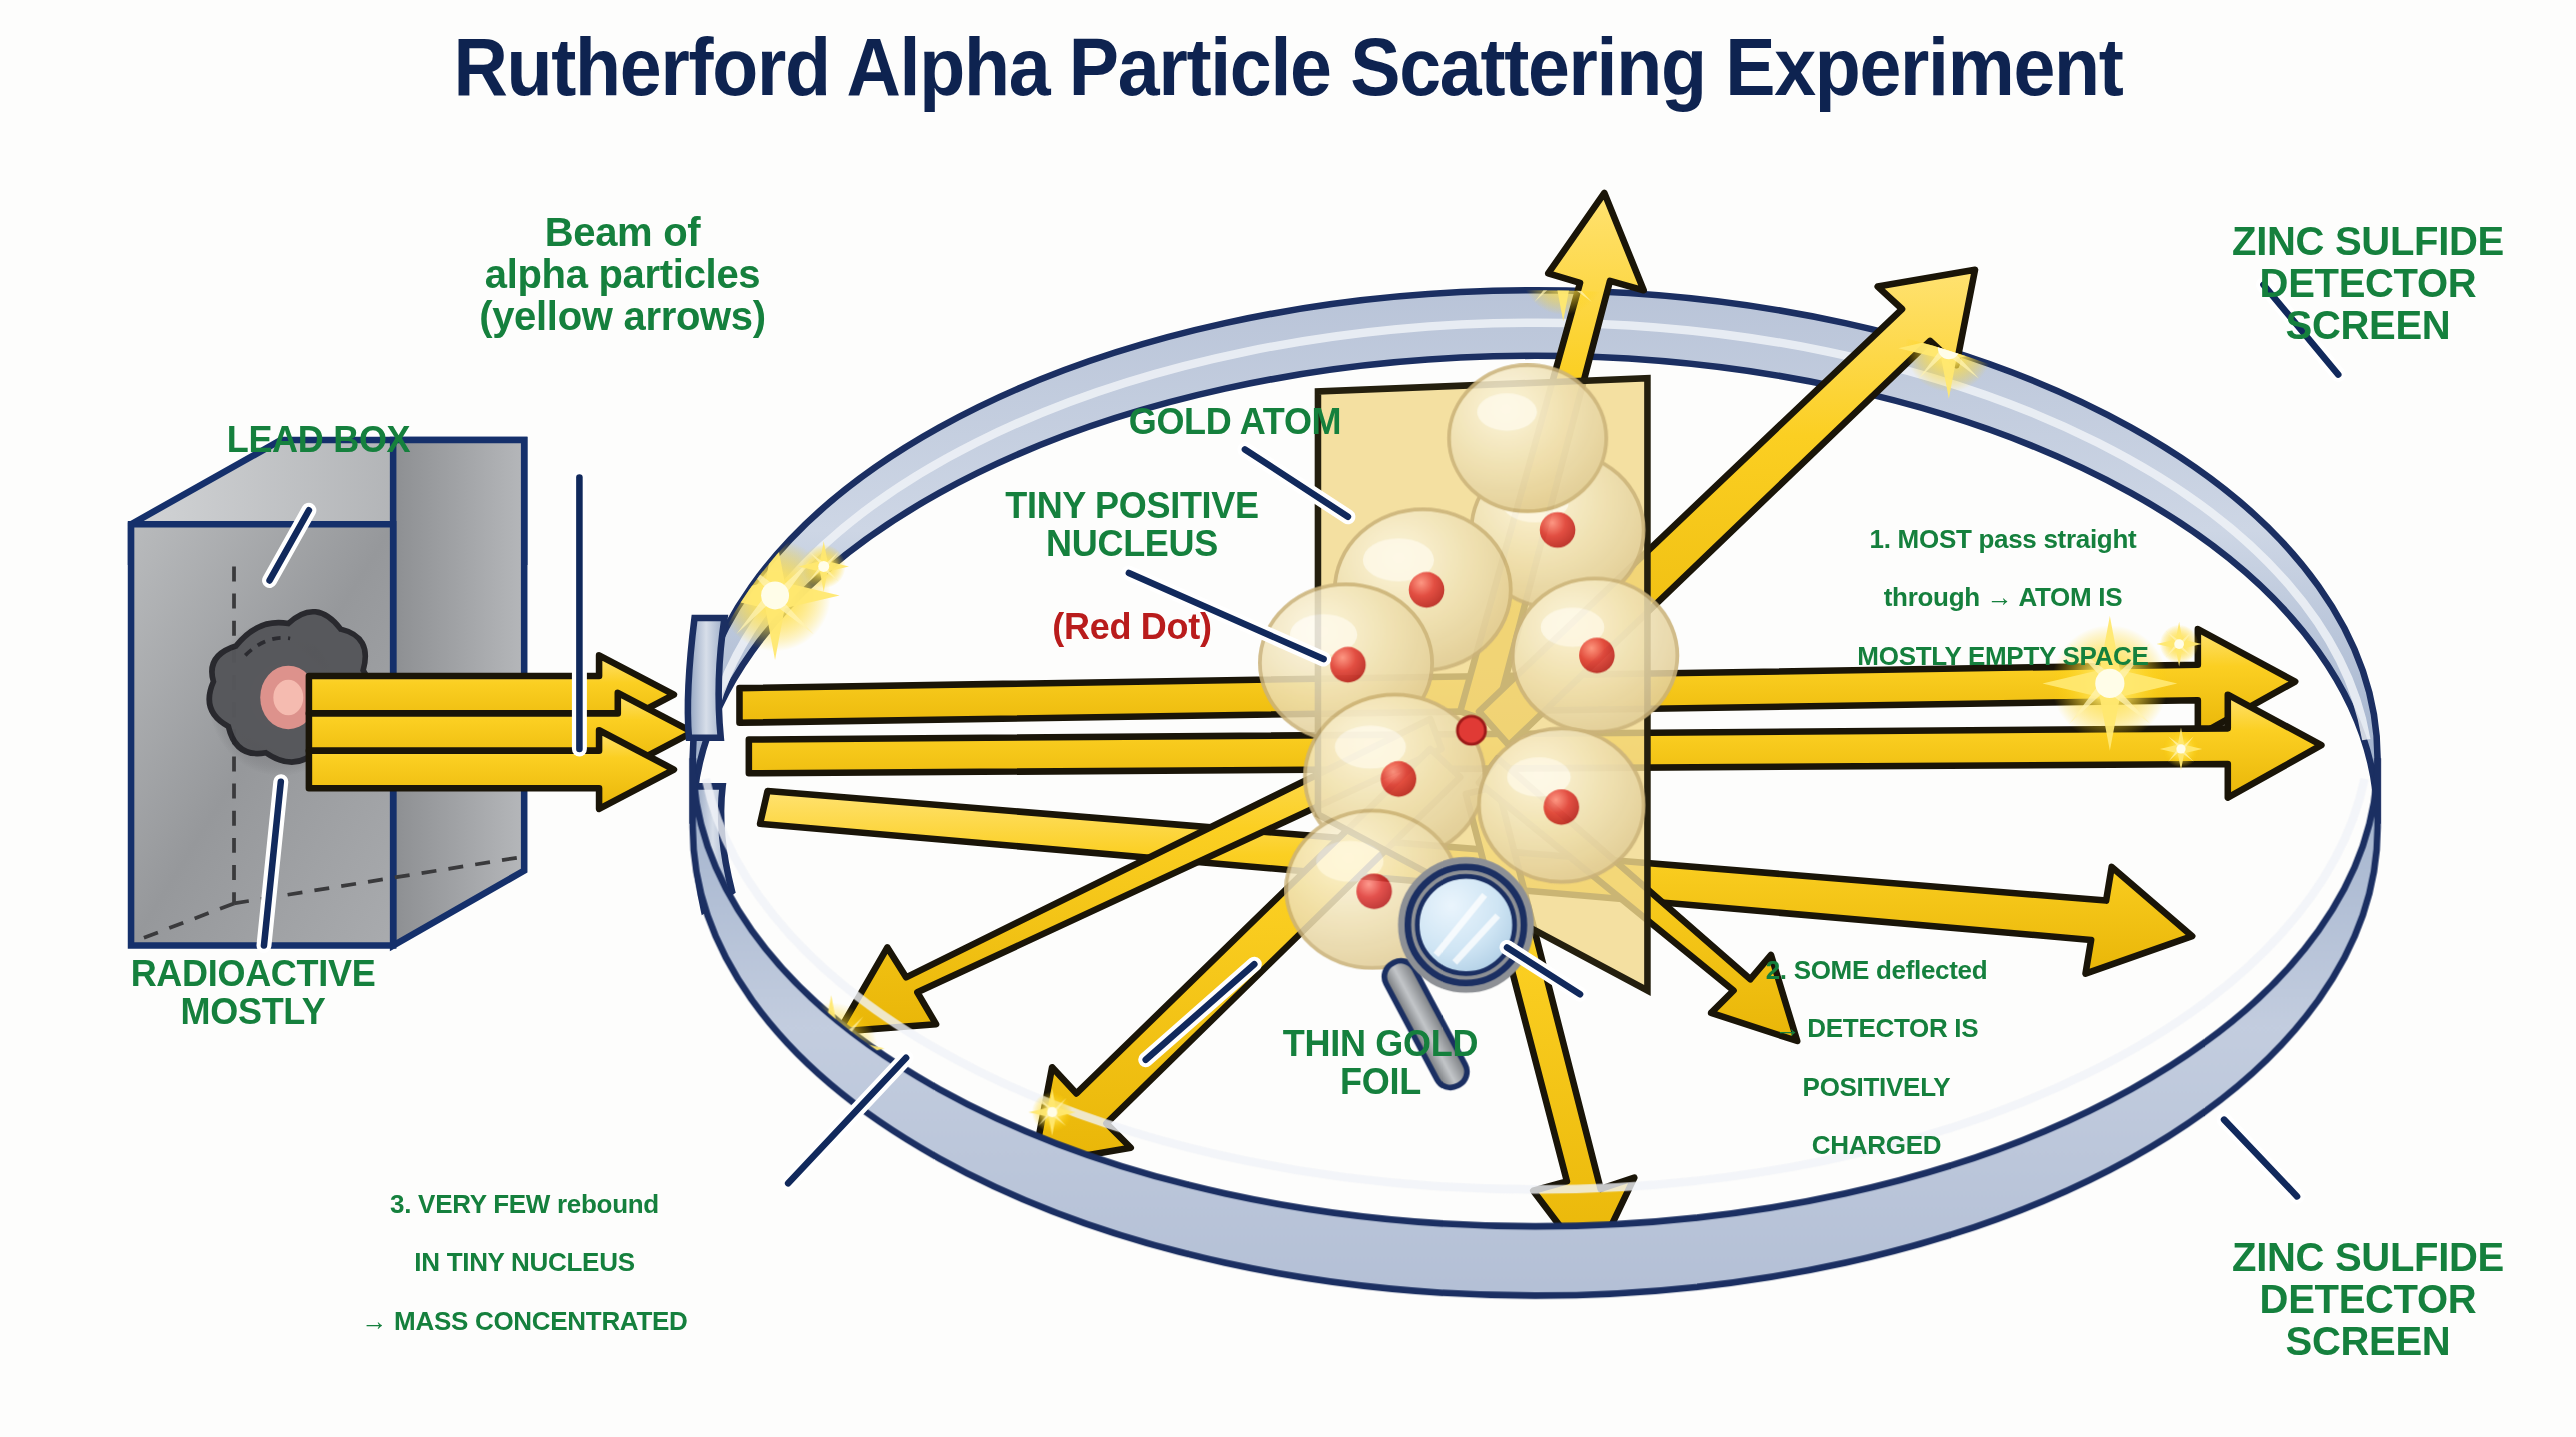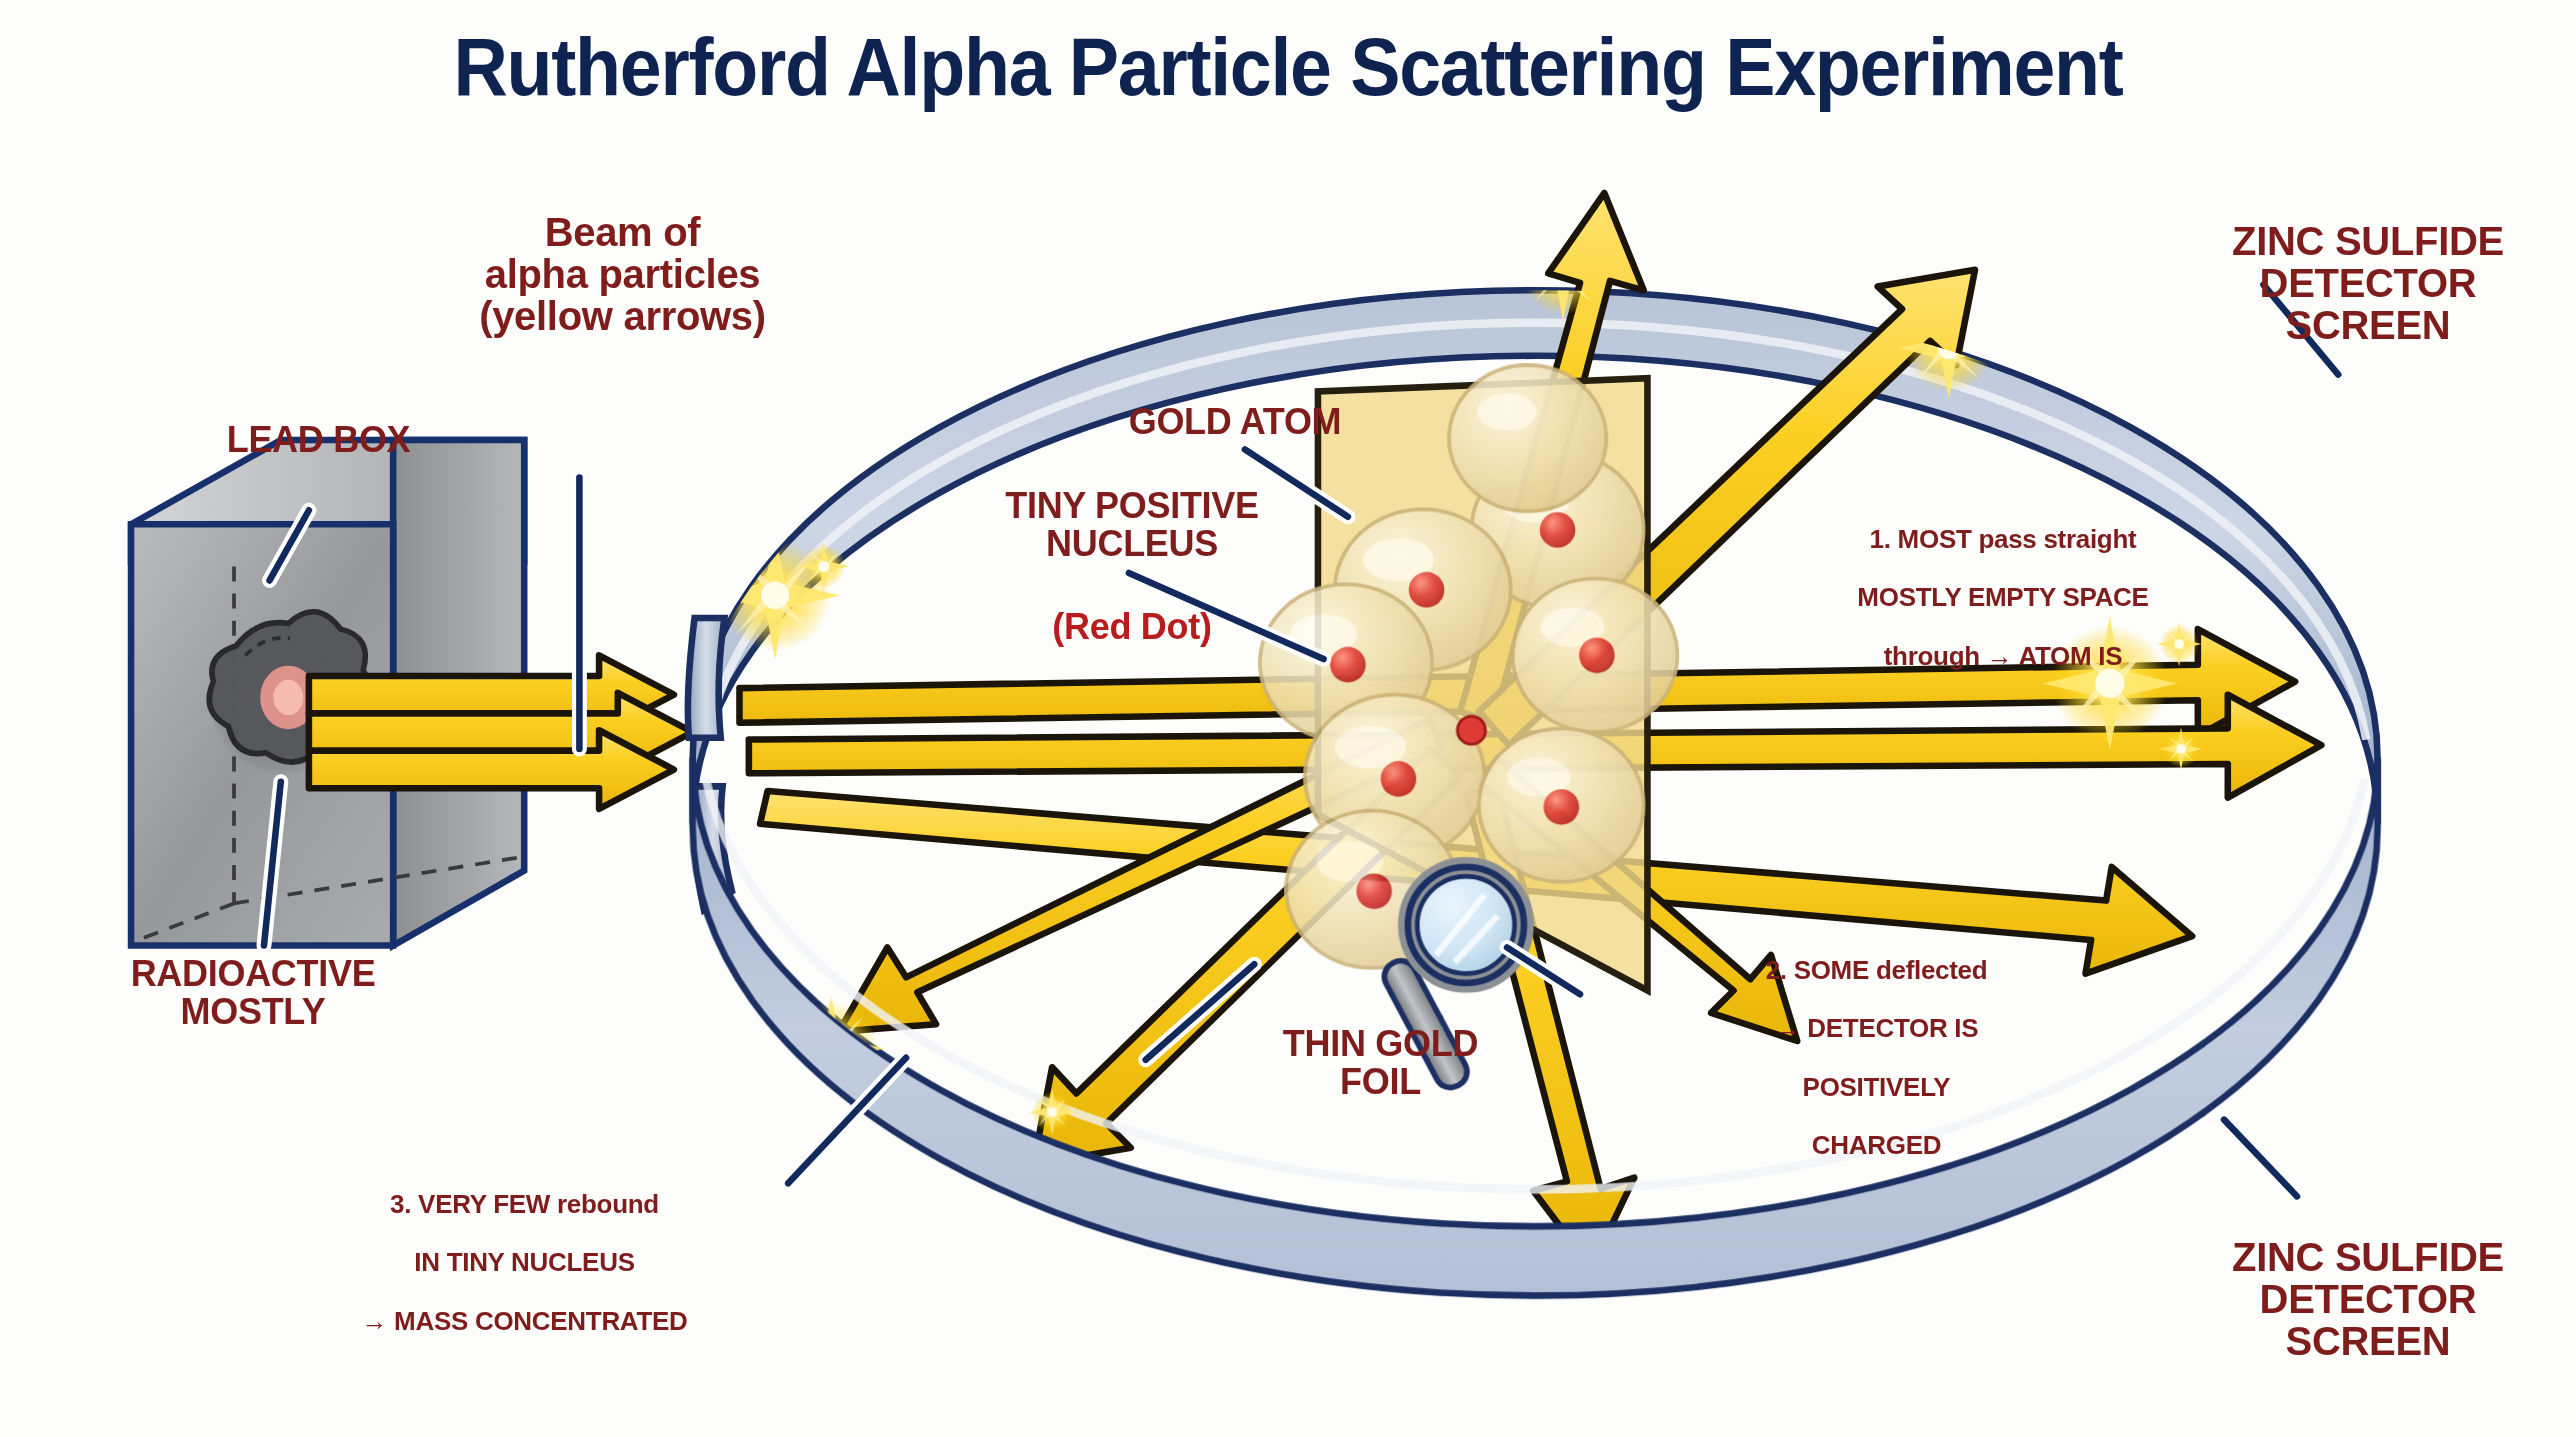--- a/index.html
+++ b/index.html
@@ -1,21 +1,21 @@
 <!DOCTYPE html>
 <html style="font-size:15px"><head>
 <meta charset="utf-8">
 <style>
   html,body{margin:0;padding:0;background:#ffffff;}
   body{width:2576px;height:1438px;overflow:hidden;
        font-family:"Liberation Sans","DejaVu Sans",sans-serif;}
   #stage{position:relative;width:2576px;height:1438px;background:#fdfdfc;}
   #svgroot{position:absolute;left:0;top:0;width:2576px;height:1438px;}
 
-  .lbl{position:absolute;color:#7f1d1d;font-weight:bold;line-height:1.05;
+  .lbl{position:absolute;color:#15803d;font-weight:bold;line-height:1.05;
        text-align:center;letter-spacing:-0.3px;white-space:pre-line;}
   .lbl.red{color:#b91c1c;}
   .title{position:absolute;left:0;top:20.6px;width:2576px;text-align:center;
          color:#0e2350;font-weight:bold;font-size:81px;letter-spacing:-1.4px;
          font-family:"Liberation Sans","DejaVu Sans",sans-serif;
          transform:scaleX(0.93);transform-origin:50% 50%;}
   .md{font-size:40px;}
   .lg{font-size:36px;}
   .note{font-size:26px;line-height:1.12;}
 </style>
@@ -277,22 +277,22 @@
 <div class="lbl md" style="left:2181px;top:220px;width:374px;">ZINC SULFIDE
 DETECTOR
 SCREEN</div>
 
 <div class="lbl md" style="left:2181px;top:1236px;width:374px;">ZINC SULFIDE
 DETECTOR
 SCREEN</div>
 
 <div class="lbl note" style="left:1713px;top:496px;width:580px;">
   <div>1. MOST pass straight</div>
+  <div>through → ATOM IS</div>
   <div>MOSTLY EMPTY SPACE</div>
-  <div>through → ATOM IS</div>
 </div>
 
 <div class="lbl note" style="left:1624px;top:927px;width:505px;">
   <div>2. SOME deflected</div>
   <div>→ DETECTOR IS</div>
   <div>POSITIVELY</div>
   <div>CHARGED</div>
 </div>
 
 <div class="lbl note" style="left:225px;top:1161px;width:599px;">

